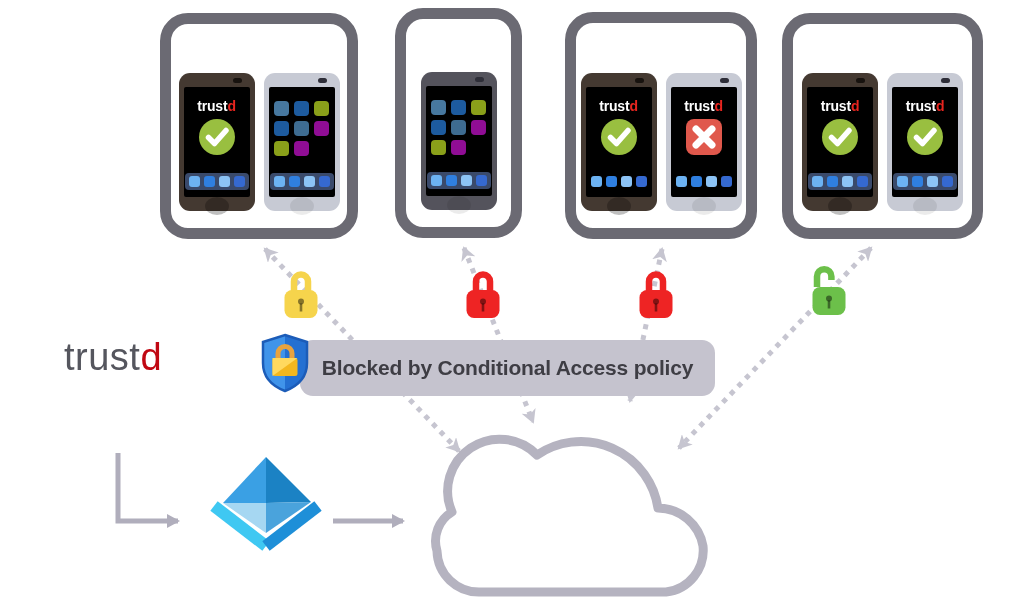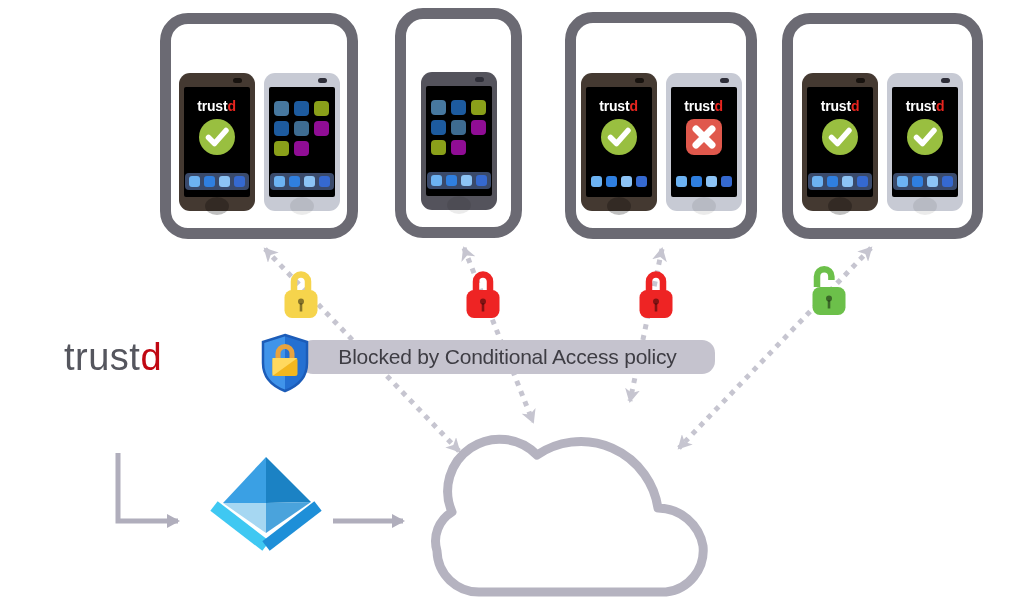--- a/index.html
+++ b/index.html
@@ -25,23 +25,23 @@
   .status-wrap{margin-top:5px;}
   .app-grid{margin-top:14px;display:grid;grid-template-columns:repeat(3,15px);gap:5px;}
   .app-icon{width:15px;height:15px;border-radius:4px;}
   .dock{position:absolute;bottom:7px;left:50%;transform:translateX(-50%);
         display:flex;gap:4px;align-items:center;justify-content:center;
         height:17px;padding:0 4px;border-radius:4px;}
   .dock-icon{width:11px;height:11px;border-radius:3px;}
   
   .banner{position:absolute;left:258px;top:332px;z-index:3;display:flex;align-items:flex-start;}
   .banner-shield{position:relative;z-index:2;flex:0 0 auto;}
-  .banner-pill{margin-left:-12px;margin-top:8px;width:415px;height:34px;border-radius:13px;
+  .banner-pill{margin-left:-12px;margin-top:8px;width:415px;height:56px;border-radius:13px;
                display:flex;align-items:center;justify-content:center;
-               font-size:21px;font-weight:400;letter-spacing:-0.2px;white-space:nowrap;}
+               font-size:21px;font-weight:700;letter-spacing:-0.2px;white-space:nowrap;}
   
   .logo{position:absolute;left:64px;top:338px;z-index:3;font-size:38px;font-weight:300;
         letter-spacing:.5px;line-height:1;}
 </style>
 </head>
 <body>
 
 <div class="canvas" style="background: rgb(255, 255, 255); text-align: right;">
 
   <svg class="overlay" width="1024" height="615" viewBox="0 0 1024 615">

